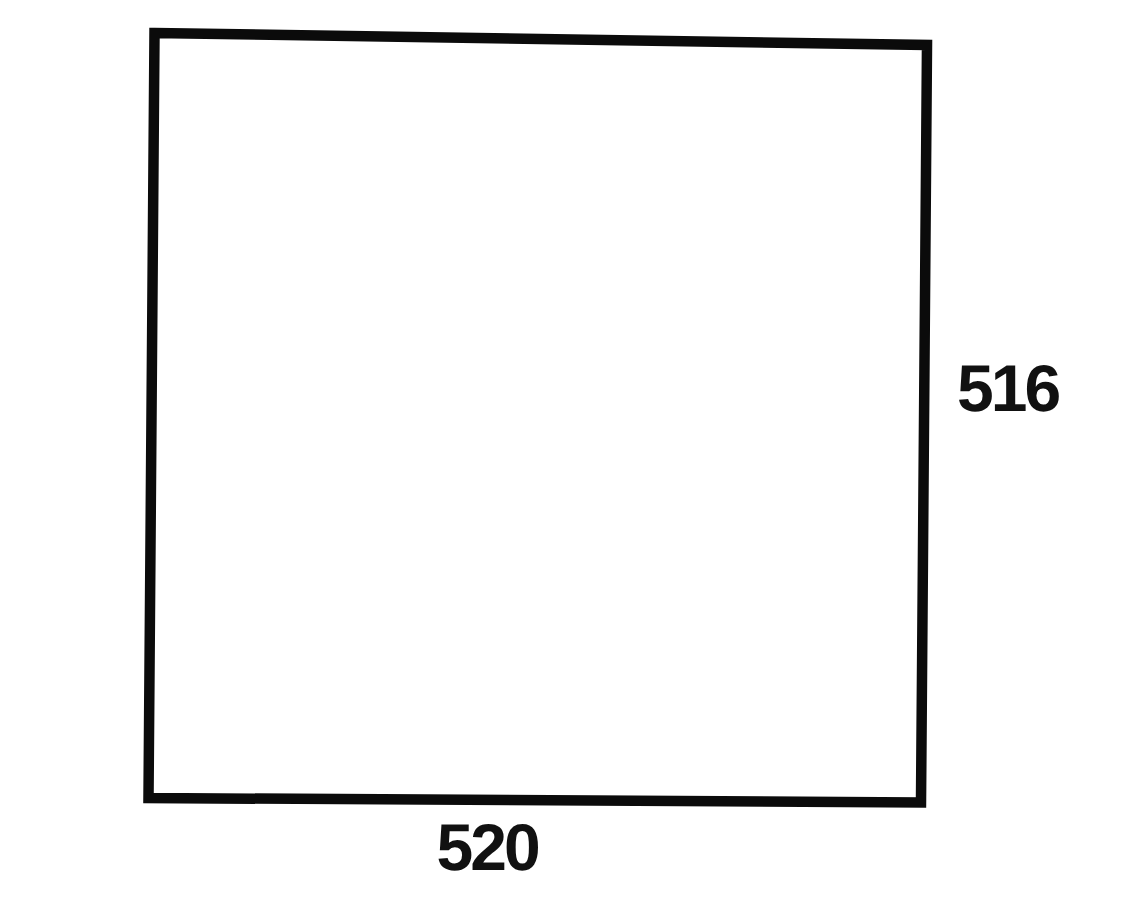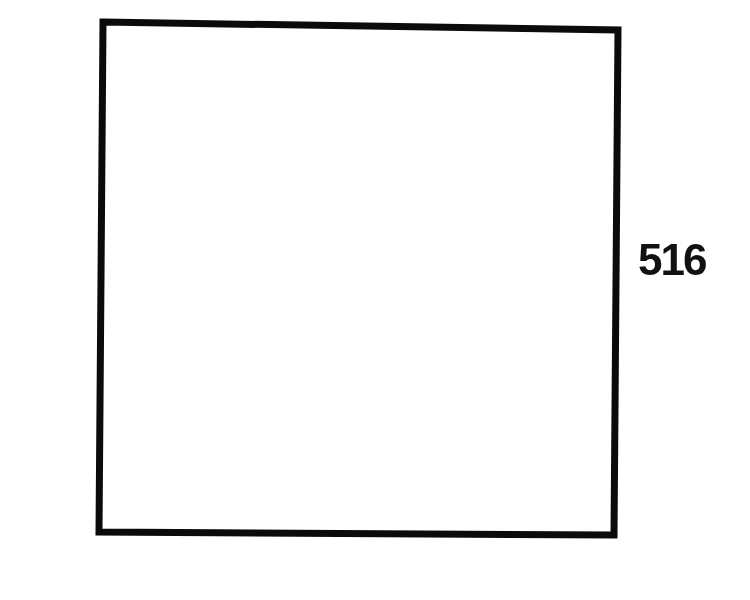--- a/index.html
+++ b/index.html
@@ -57,14 +57,15 @@
 <body>
 
 <div class="canvas">
 
   <svg class="shape-svg" viewBox="0 0 750 600" xmlns="http://www.w3.org/2000/svg">
     <polygon points="103,22 618,30 614,535 99,532"></polygon>
   </svg>
 
   <div class="dim-label right">516</div>
 
+  <div class="dim-label bottom">520</div>
 
 </div>
 
 </body></html>

